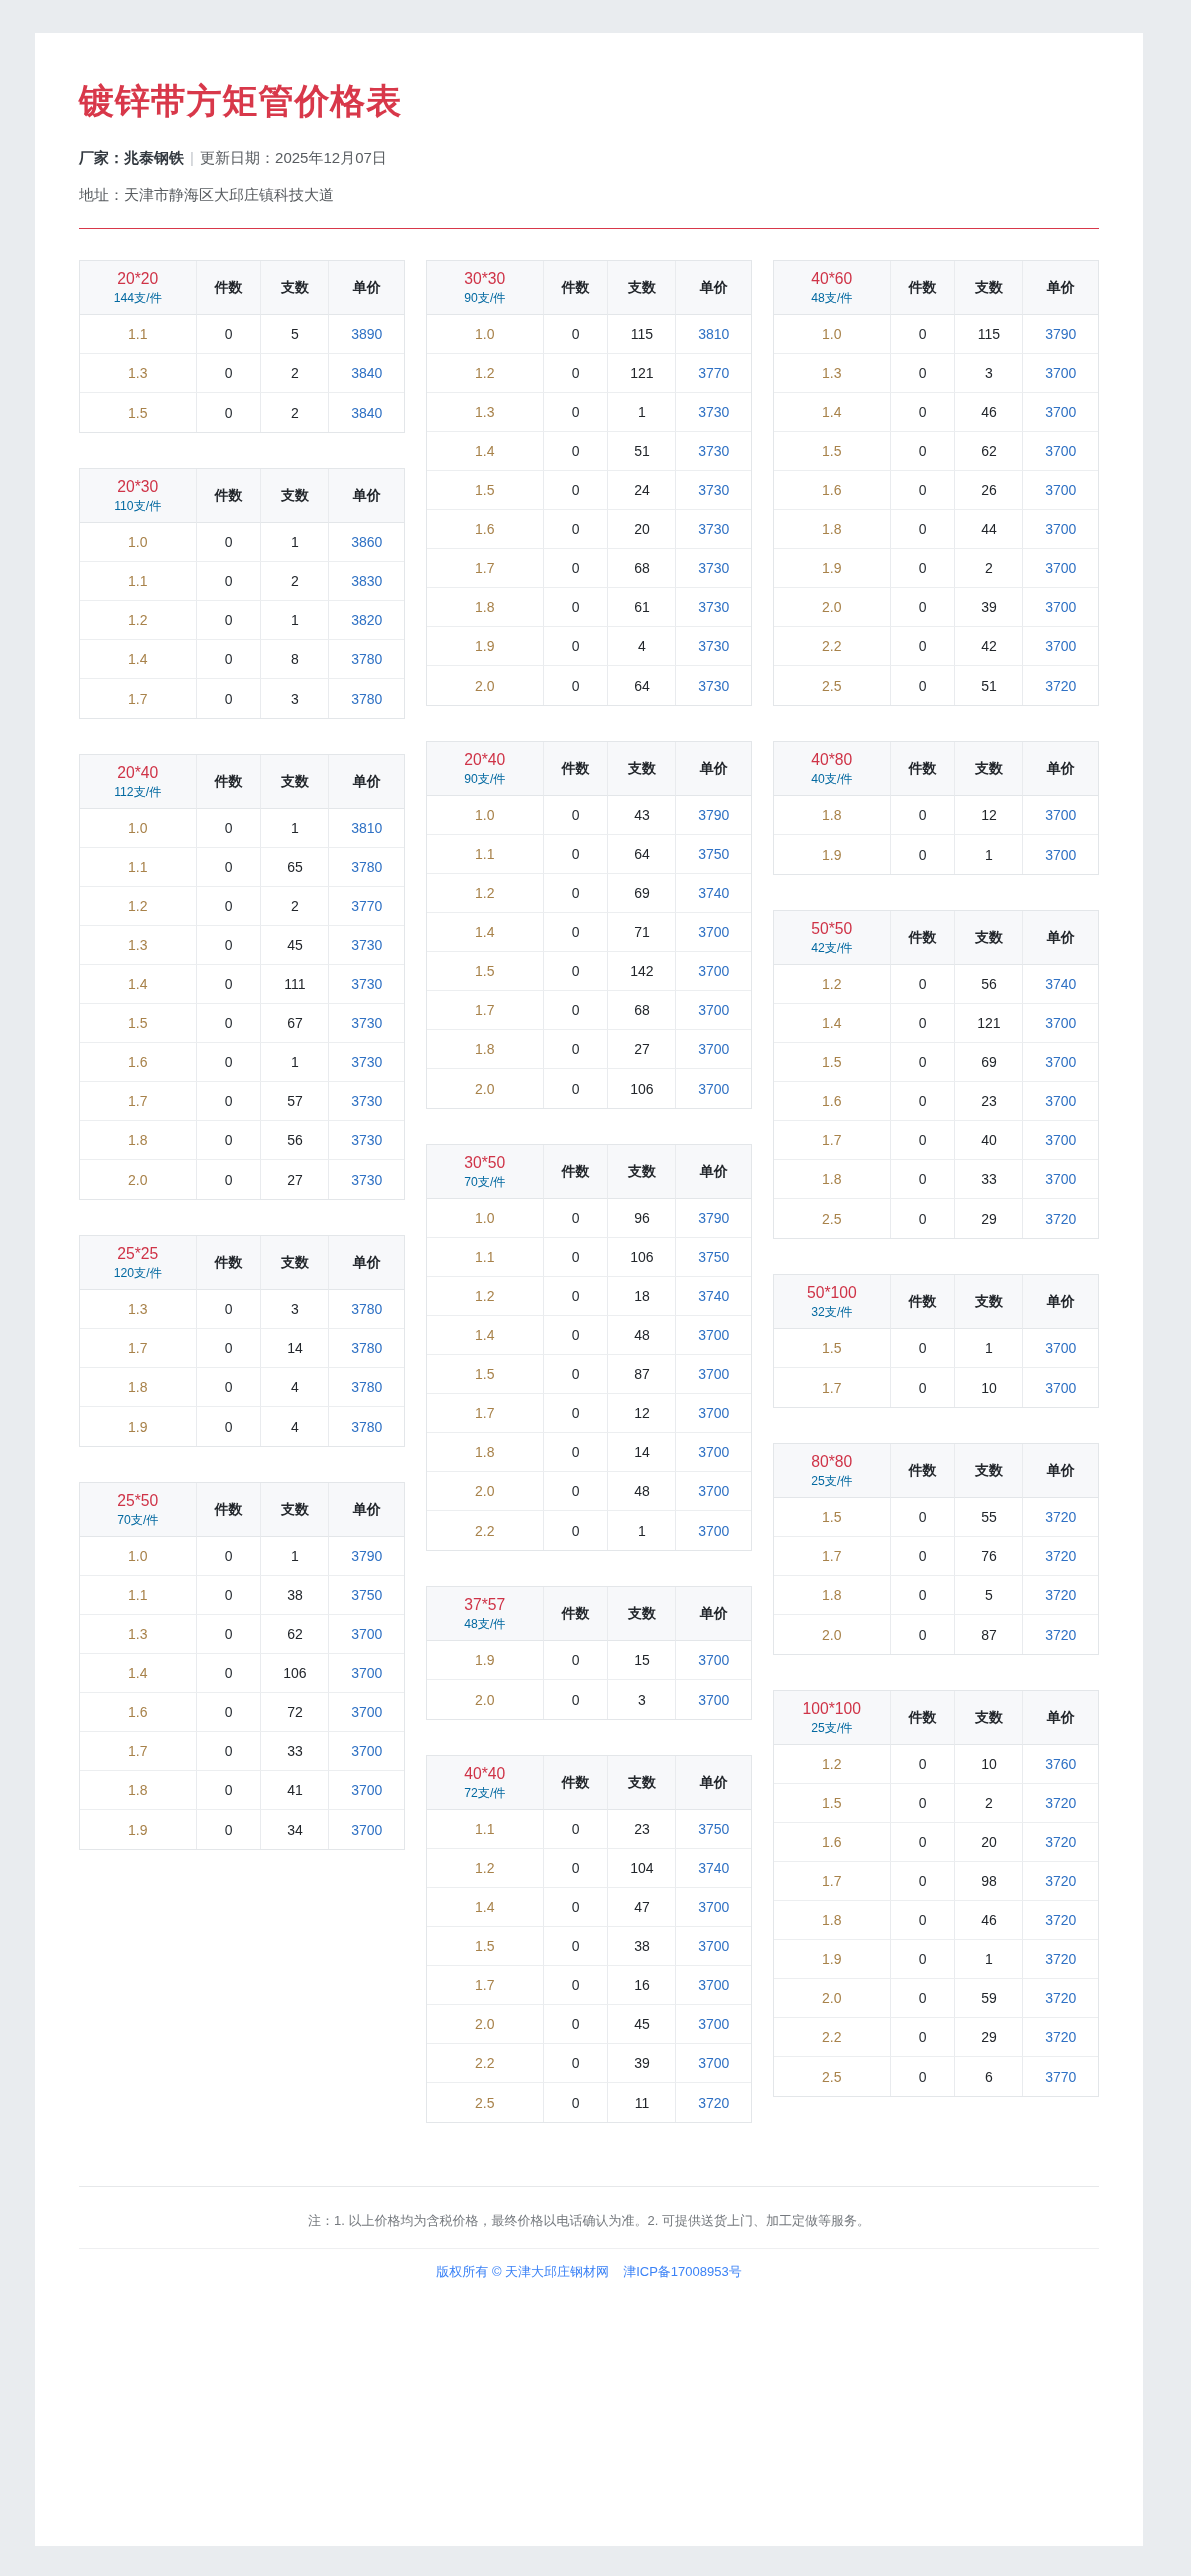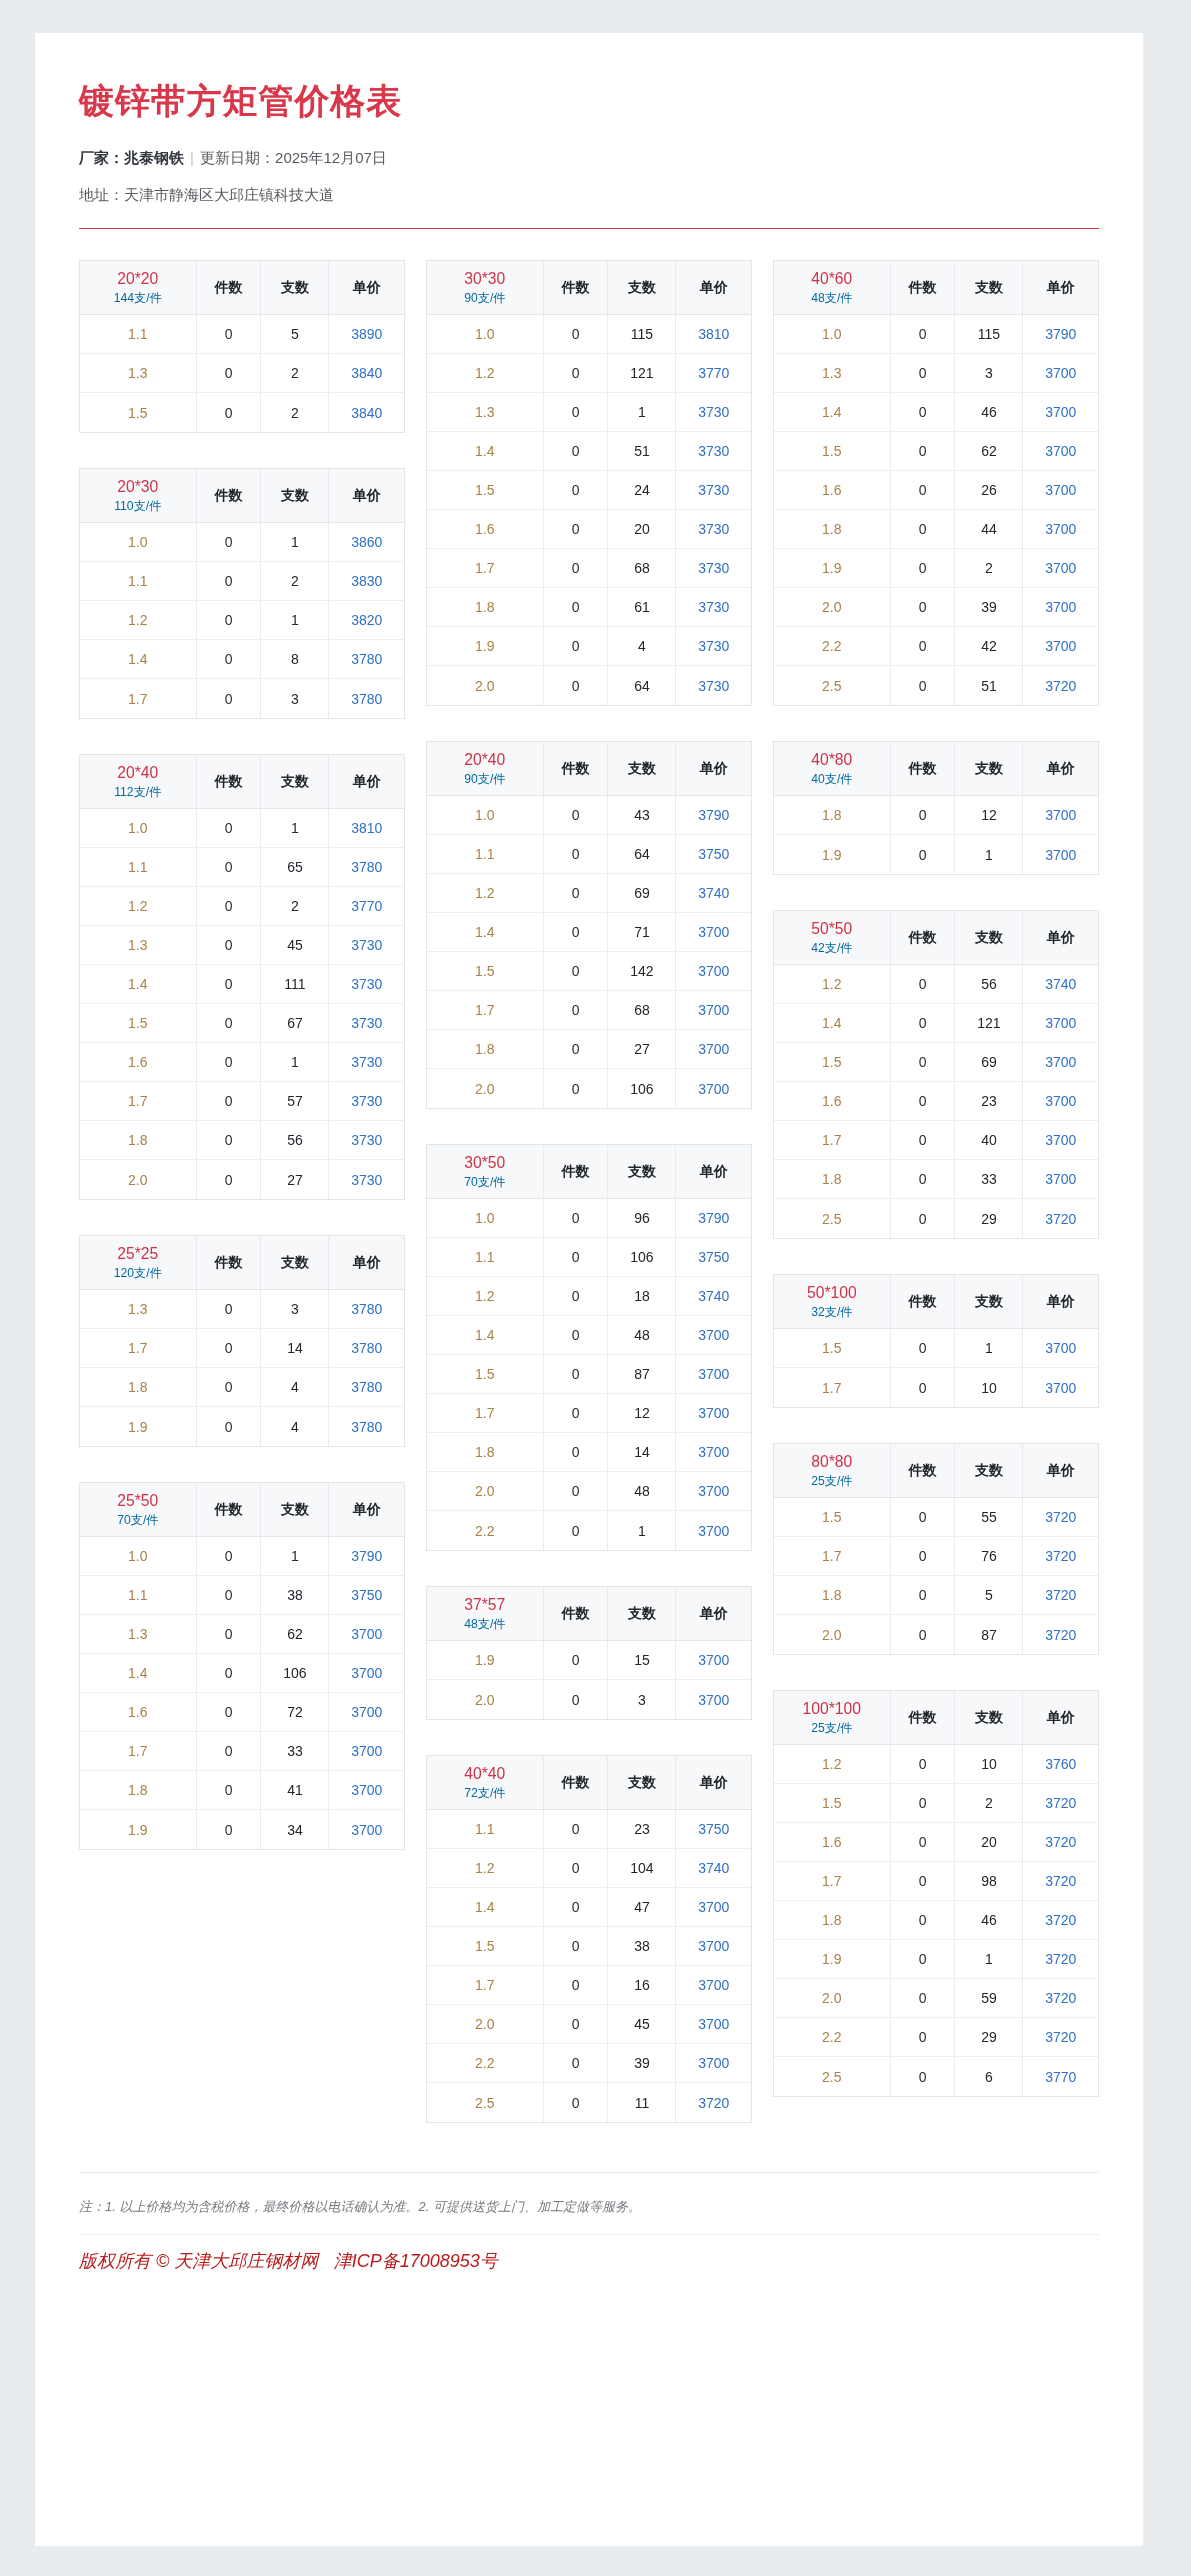--- a/index.html
+++ b/index.html
@@ -107,34 +107,34 @@
   .c-price { color:#2f71c4; }
 
   
   .ptable col.c1 { width:36%; }
   .ptable col.c2 { width:20%; }
   .ptable col.c3 { width:21%; }
   .ptable col.c4 { width:23%; }
 
   
   .footer {
-    margin-top:14px;
+    margin-top:28px;
     padding:24.4px 0 19px 0;
     border-top:0.9px solid #e6e8ea;
-    font-style:italic;
+    text-align:center;
   }
   .footer-note {
     font-size:13px;
     color:#75797e;
     margin-bottom:15.7px;
     line-height:1.6;
   }
   .footer-copy {
-    font-size:18px;
-    color:#b91c1c;
+    font-size:13px;
+    color:#3b82f6;
     padding-top:14px;
     border-top:0.9px solid #eeeff1;
   }
   .footer-copy .icp { margin-left:10.5px; }
 </style>
 </head>
 <body>
 
 <div class="page">
   <div class="sheet">

